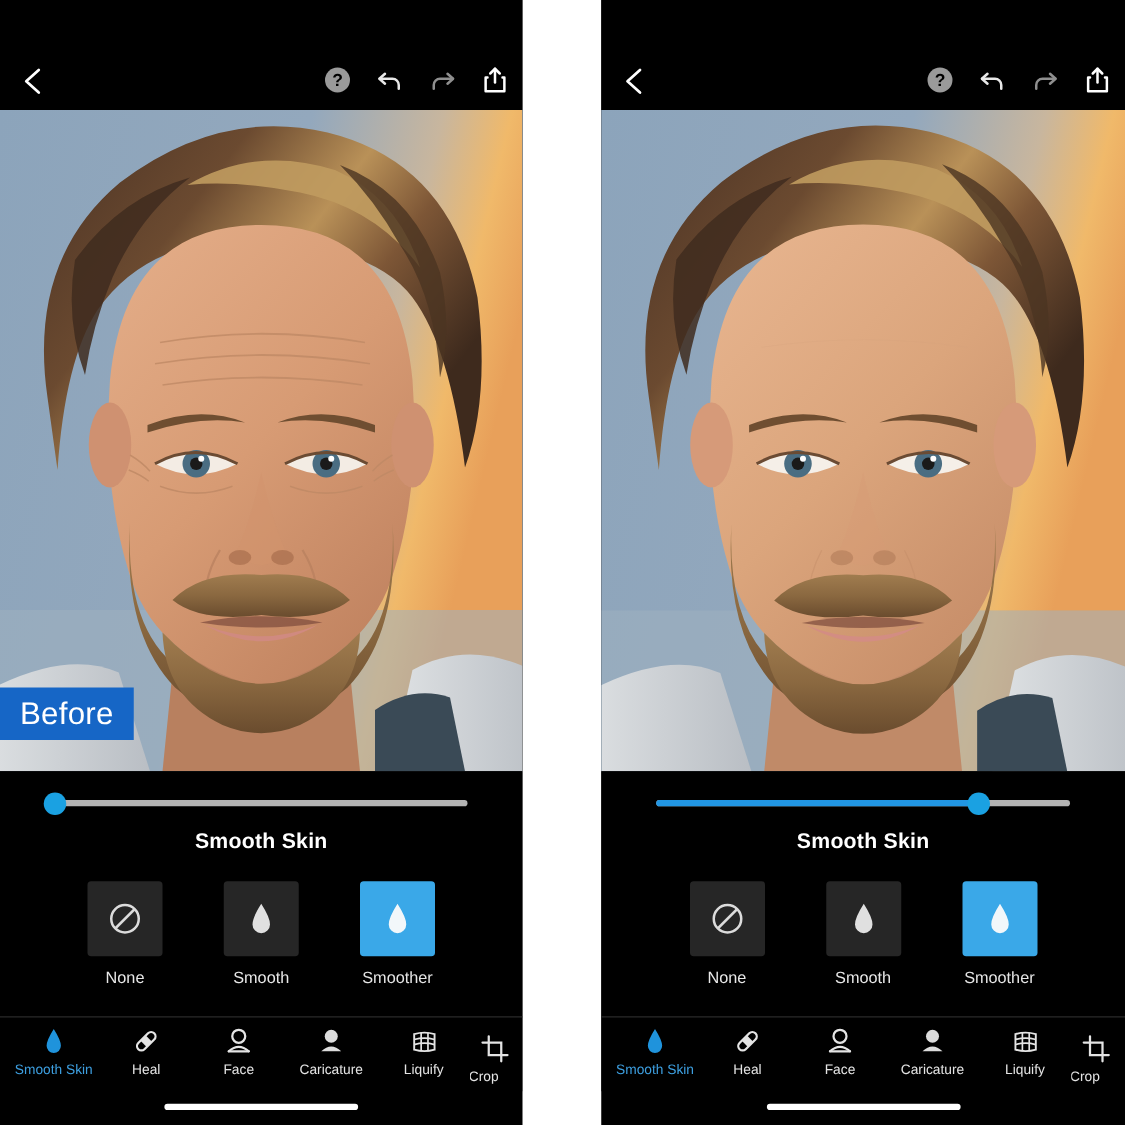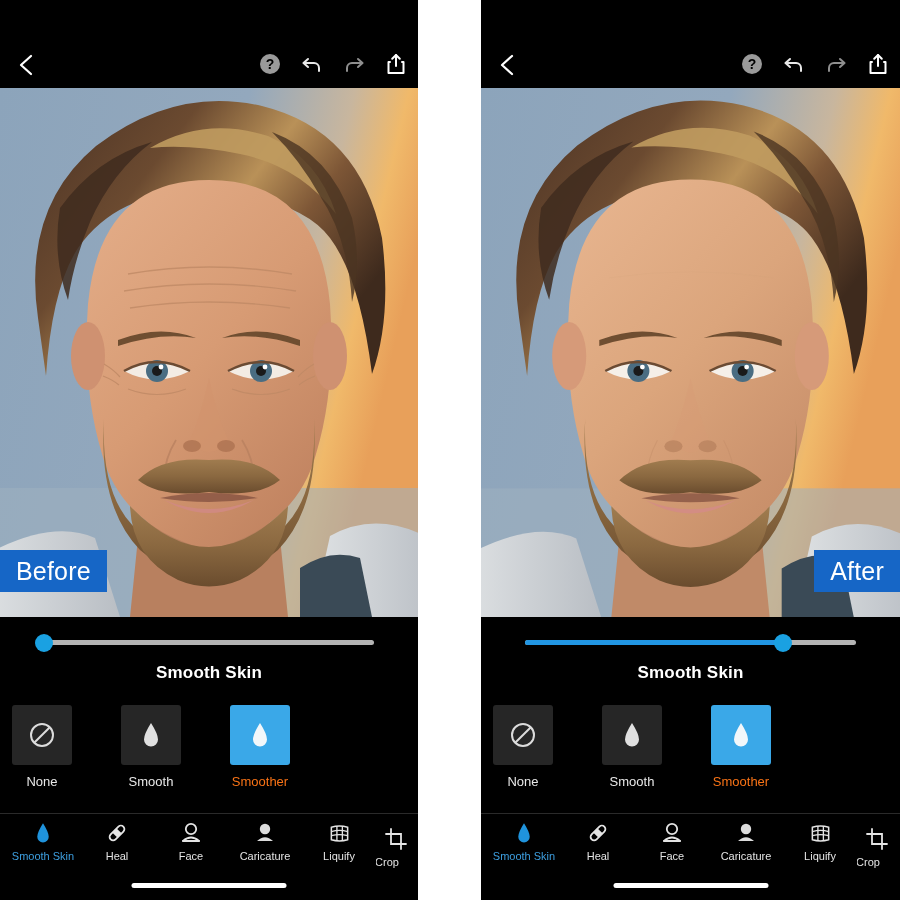--- a/index.html
+++ b/index.html
@@ -89,37 +89,37 @@
     position:absolute; left:0; right:0; top:46px;
     text-align:center;
     color:#ffffff;
     font-size:17px;
     font-weight:bold;
     letter-spacing:.2px;
   }
 
   .tiles {
     position:absolute; left:0; right:0; top:88px;
-    display:flex; justify-content:flex-start; gap:25px;
+    display:flex; justify-content:center; gap:25px;
   }
   .tile-col { width:84px; display:flex; flex-direction:column; align-items:center; }
   .tile {
     width:60px; height:60px; border-radius:3px;
     background:#262626;
     display:flex; align-items:center; justify-content:center;
   }
   .tile.selected { background:#3aa8e8; }
   .tile svg { display:block; }
   .tile-label {
     margin-top:9px;
     font-size:13px;
     color:#e8e8e8;
     white-space:nowrap;
   }
-  .tile-label.sel { color:#f97316; }
+  .tile-label.sel { color:#e5e5e5; }
 
   
   .toolbar {
     position:absolute; left:0; right:0; top:813px; height:60px;
     background:#000000;
     border-top:1px solid #2a2a2a;
     display:flex; align-items:flex-start;
     padding-left:6px;
   }
   .tool {
@@ -534,23 +534,20 @@
         <path d="M164 412 Q209 430 254 412 Q209 438 164 412 Z" fill="#d38d83"></path>
 
         <path d="M104 330 Q98 418 140 462 Q175 492 209 492 Q243 492 278 462 Q320 418 314 330 Q318 420 270 450 Q240 468 209 468 Q178 468 148 450 Q100 420 104 330 Z" fill="url(#beardR)"></path>
         <path d="M130 418 Q209 500 288 418 Q286 470 240 492 Q209 505 178 492 Q132 470 130 418 Z" fill="url(#beardR)"></path>
 
         <path d="M150 60 Q205 28 268 48 Q318 70 336 126 Q300 78 240 66 Q190 56 150 60 Z" fill="#c09b5f" opacity="0.9"></path>
         <path d="M60 120 Q96 70 152 54 Q112 84 90 134 Q74 172 68 212 Q52 168 60 120 Z" fill="#3f2c1e" opacity="0.85"></path>
         <path d="M272 44 Q330 66 352 130 Q362 176 352 214 Q348 150 320 108 Q300 72 272 44 Z" fill="#4b3422" opacity="0.8"></path>
       </svg>
 
-      <div class="badge after">
-        <span>After</span>
-      </div>
     </div>
 
     <div class="controls">
       <div class="slider-wrap">
         <div class="track"></div>
         <div class="track-fill" style="width: 78%;"></div>
         <div class="knob" style="left: 78%;"></div>
       </div>
       <div class="control-title">Smooth Skin</div>
 

